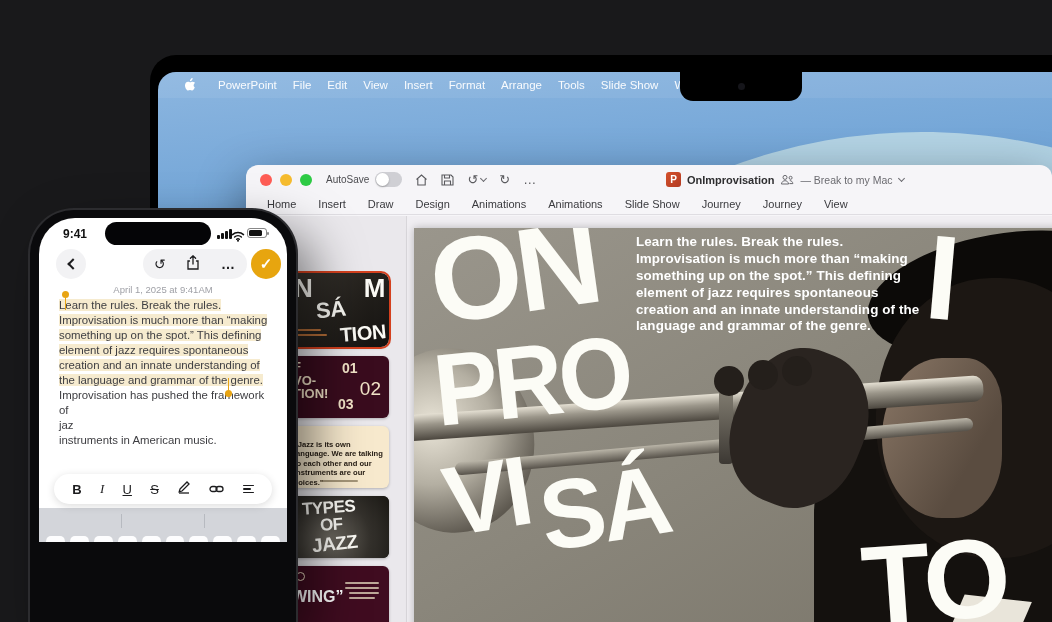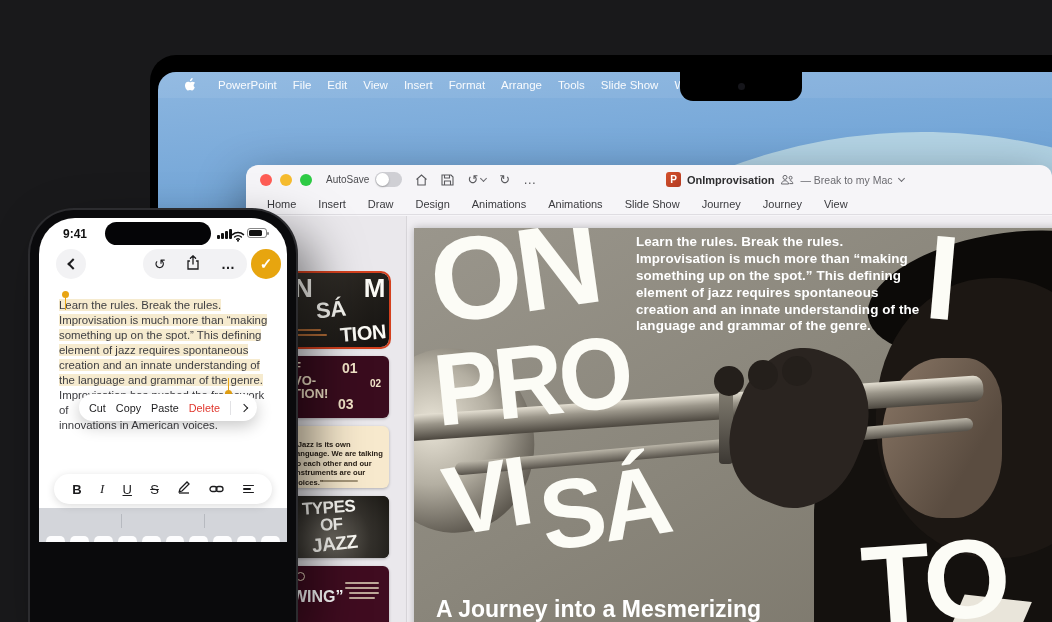--- a/index.html
+++ b/index.html
@@ -225,21 +225,21 @@
             <span class="bigletter" style="right:4px;top:2px;font-size:26px;">M</span>
             <span class="bigletter" style="left:26px;top:26px;font-size:22px;transform:rotate(-6deg);">SÁ</span>
             <span class="bigletter" style="right:3px;bottom:4px;font-size:20px;transform:rotate(-5deg);">TION</span>
             <span class="cap" style="left:5px;bottom:16px;width:26px;color:#e18540;"></span>
             <span class="cap" style="left:5px;bottom:11px;width:32px;color:#e18540;"></span>
           </div>
 
           <div class="thumb t-maroon" style="top:140px;height:62px;">
             <span style="position:absolute;left:3px;top:4px;font-size:13px;font-weight:800;line-height:1.05;white-space:pre-line;"><span>F</span><br><span>VO-</span><br><span>TION!</span></span>
             <span style="position:absolute;left:52px;top:4px;font-size:14px;font-weight:800;">01</span>
-            <span style="position:absolute;right:8px;top:22px;font-size:10px;font-weight:700;">02</span>
+            <span style="position:absolute;right:8px;top:22px;font-size:19px;font-weight:400;">02</span>
             <span style="position:absolute;left:48px;bottom:6px;font-size:14px;font-weight:800;">03</span>
           </div>
 
           <div class="thumb t-cream" style="top:210px;height:62px;">
             <div style="position:absolute;left:4px;top:14px;width:92px;font-size:7.6px;font-weight:800;line-height:1.25;">“Jazz is its own language. We are talking to each other and our instruments are our voices.”</div>
             <span class="cap" style="left:30px;bottom:6px;width:38px;color:#8a7a5c;"></span>
           </div>
 
           <div class="thumb t-dark" style="top:280px;height:62px;">
             <div style="position:absolute;left:0;top:0;width:100%;height:100%;background:radial-gradient(circle at 40% 70%,#6e6a62 0%,#34312c 55%,#191713 100%);"></div>
@@ -276,21 +276,20 @@
               <div class="ph finger" style="left:368px;top:128px;"></div>
 
               <div class="sl-letter" style="left:16px;top:-4px;font-size:118px;transform:rotate(-8deg);">ON</div>
               <div class="sl-letter" style="left:14px;top:112px;font-size:102px;transform:rotate(-6deg) scaleX(.94);">PRO</div>
               <div class="sl-letter" style="left:30px;top:228px;font-size:98px;transform:rotate(-9deg);">VI</div>
               <div class="sl-letter" style="left:126px;top:240px;font-size:98px;transform:rotate(-9deg);">SÁ</div>
               <div class="sl-letter" style="left:512px;top:0px;font-size:120px;transform:rotate(5deg);">I</div>
               <div class="sl-letter" style="left:448px;top:308px;font-size:112px;transform:rotate(-4deg);">TO</div>
 
               <div class="sl-body">Learn the rules. Break the rules. Improvisation is much more than “making something up on the spot.” This defining element of jazz requires spontaneous creation and an innate understanding of the language and grammar of the genre.</div>
-              <div class="sl-footer">A Journey into a Mesmerizing</div>
             </div>
           </div>
         </div>
       </div>
     </div>
   </div>
 
   <div class="phone">
     <div class="pscreen">
       <span class="ptime">9:41</span>
@@ -326,42 +325,36 @@
               <g fill="none" stroke="#1c1c1e" stroke-width="1.3" stroke-linecap="round">
                 <path d="M6 1v8M3.4 3.2 6 .8l2.6 2.4"></path>
                 <path d="M2.5 6H1v8h10V6H9.5"></path>
               </g>
             </svg>
         </span>
         <span style="font-size:14px;font-weight:700;letter-spacing:1px;">…</span>
       </div>
       <div class="pbtn check">✓</div>
 
+      <div class="pdate">April 1, 2025 at 9:41AM</div>
 
       <div class="note">
         <span class="hl">Learn the rules. Break the rules. Improvisation is much more than “making something up on the spot.” This defining element of jazz requires spontaneous creation and an innate understanding of the language and grammar of the genre.</span>
         <div>Improvisation has pushed the framework of</div>
-        <div>innovations in American voices.</div>
+        <div>jaz</div>
+        <div>instruments in American music.</div>
       </div>
 
       <span class="handle h-start">
           <span class="stem"></span>
         </span>
       <span class="handle h-end">
           <span class="stem"></span>
         </span>
 
-      <div class="ctxmenu">
-        <span class="mi">Cut</span>
-        <span class="mi">Copy</span>
-        <span class="mi">Paste</span>
-        <span class="mi">Delete</span>
-        <span class="div"></span>
-        <span class="chvR"></span>
-      </div>
 
       <div class="fmtbar">
         <span class="fb b">B</span>
         <span class="fb i">I</span>
         <span class="fb u">U</span>
         <span class="fb s">S</span>
         <span>
           <svg width="14" height="14" viewBox="0 0 14 14">
               <g fill="none" stroke="#1c1c1e" stroke-width="1.3">
                 <path d="m3 9 7-7 2 2-7 7-2.8.8z"></path>

